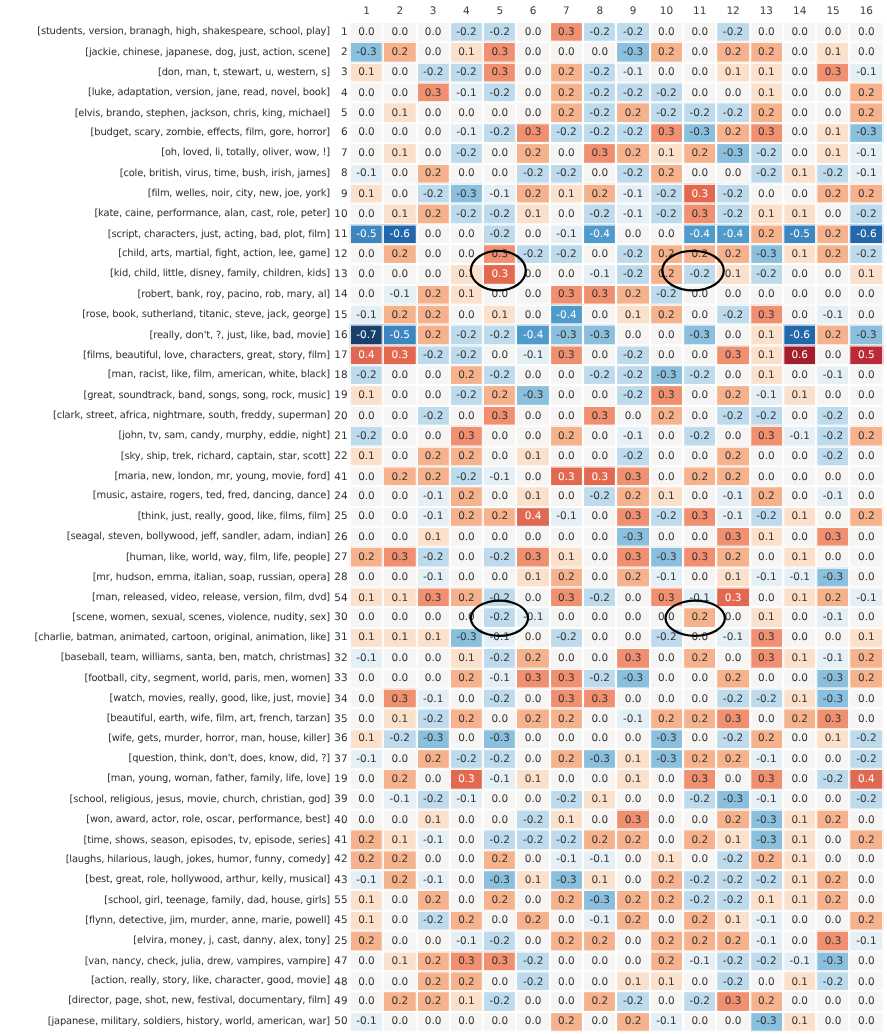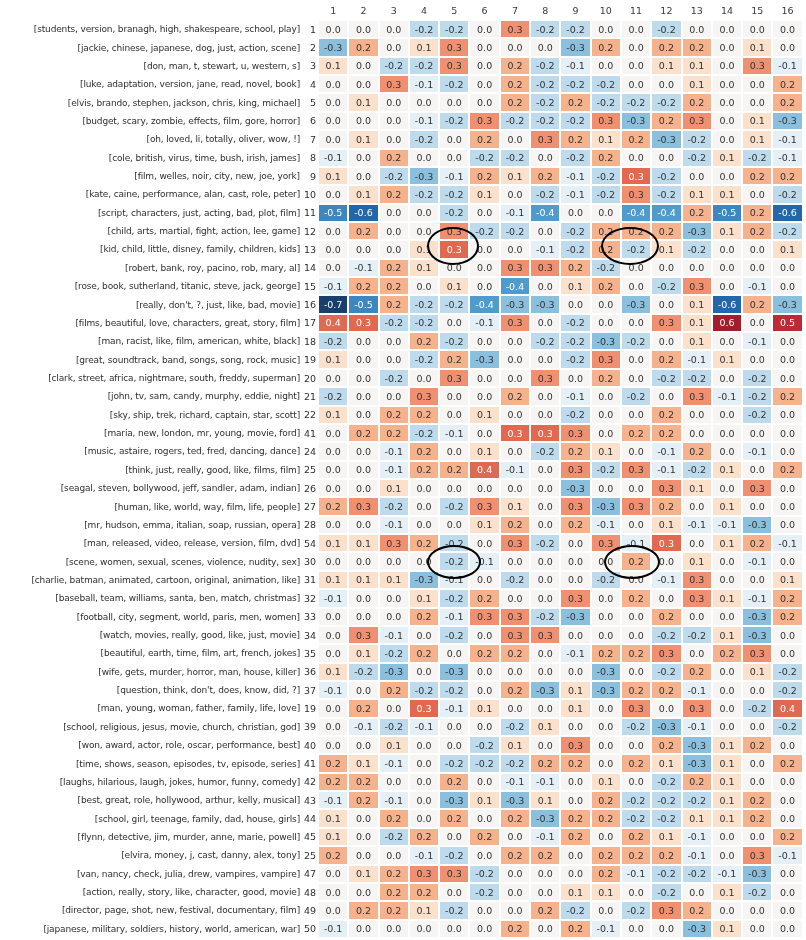--- a/index.html
+++ b/index.html
@@ -712,21 +712,21 @@
         <div class="cell" style="background: rgb(246, 245, 244); color: rgb(51, 51, 51);">0.0</div>
         <div class="cell" style="background: rgb(246, 245, 244); color: rgb(51, 51, 51);">0.0</div>
         <div class="cell" style="background: rgb(246, 245, 244); color: rgb(51, 51, 51);">0.0</div>
         <div class="cell" style="background: rgb(189, 219, 236); color: rgb(51, 51, 51);">-0.2</div>
         <div class="cell" style="background: rgb(189, 219, 236); color: rgb(51, 51, 51);">-0.2</div>
         <div class="cell" style="background: rgb(251, 224, 204); color: rgb(51, 51, 51);">0.1</div>
         <div class="cell" style="background: rgb(138, 192, 222); color: rgb(51, 51, 51);">-0.3</div>
         <div class="cell" style="background: rgb(246, 245, 244); color: rgb(51, 51, 51);">0.0</div>
       </div>
       <div class="hrow">
-        <span class="lbl">[beautiful, earth, time, film, art, french, jokes]</span>
+        <span class="lbl">[beautiful, earth, wife, film, art, french, tarzan]</span>
         <span class="rnum">35</span>
         <div class="cell" style="background: rgb(246, 245, 244); color: rgb(51, 51, 51);">0.0</div>
         <div class="cell" style="background: rgb(251, 224, 204); color: rgb(51, 51, 51);">0.1</div>
         <div class="cell" style="background: rgb(189, 219, 236); color: rgb(51, 51, 51);">-0.2</div>
         <div class="cell" style="background: rgb(246, 178, 140); color: rgb(51, 51, 51);">0.2</div>
         <div class="cell" style="background: rgb(246, 245, 244); color: rgb(51, 51, 51);">0.0</div>
         <div class="cell" style="background: rgb(246, 178, 140); color: rgb(51, 51, 51);">0.2</div>
         <div class="cell" style="background: rgb(246, 178, 140); color: rgb(51, 51, 51);">0.2</div>
         <div class="cell" style="background: rgb(246, 245, 244); color: rgb(51, 51, 51);">0.0</div>
         <div class="cell" style="background: rgb(229, 239, 246); color: rgb(51, 51, 51);">-0.1</div>
@@ -893,21 +893,21 @@
         <div class="cell" style="background: rgb(246, 178, 140); color: rgb(51, 51, 51);">0.2</div>
         <div class="cell" style="background: rgb(189, 219, 236); color: rgb(51, 51, 51);">-0.2</div>
         <div class="cell" style="background: rgb(189, 219, 236); color: rgb(51, 51, 51);">-0.2</div>
         <div class="cell" style="background: rgb(189, 219, 236); color: rgb(51, 51, 51);">-0.2</div>
         <div class="cell" style="background: rgb(251, 224, 204); color: rgb(51, 51, 51);">0.1</div>
         <div class="cell" style="background: rgb(246, 178, 140); color: rgb(51, 51, 51);">0.2</div>
         <div class="cell" style="background: rgb(246, 245, 244); color: rgb(51, 51, 51);">0.0</div>
       </div>
       <div class="hrow">
         <span class="lbl">[school, girl, teenage, family, dad, house, girls]</span>
-        <span class="rnum">44</span>
+        <span class="rnum">55</span>
         <div class="cell" style="background: rgb(251, 224, 204); color: rgb(51, 51, 51);">0.1</div>
         <div class="cell" style="background: rgb(246, 245, 244); color: rgb(51, 51, 51);">0.0</div>
         <div class="cell" style="background: rgb(246, 178, 140); color: rgb(51, 51, 51);">0.2</div>
         <div class="cell" style="background: rgb(246, 245, 244); color: rgb(51, 51, 51);">0.0</div>
         <div class="cell" style="background: rgb(246, 178, 140); color: rgb(51, 51, 51);">0.2</div>
         <div class="cell" style="background: rgb(246, 245, 244); color: rgb(51, 51, 51);">0.0</div>
         <div class="cell" style="background: rgb(246, 178, 140); color: rgb(51, 51, 51);">0.2</div>
         <div class="cell" style="background: rgb(138, 192, 222); color: rgb(51, 51, 51);">-0.3</div>
         <div class="cell" style="background: rgb(246, 178, 140); color: rgb(51, 51, 51);">0.2</div>
         <div class="cell" style="background: rgb(246, 178, 140); color: rgb(51, 51, 51);">0.2</div>

